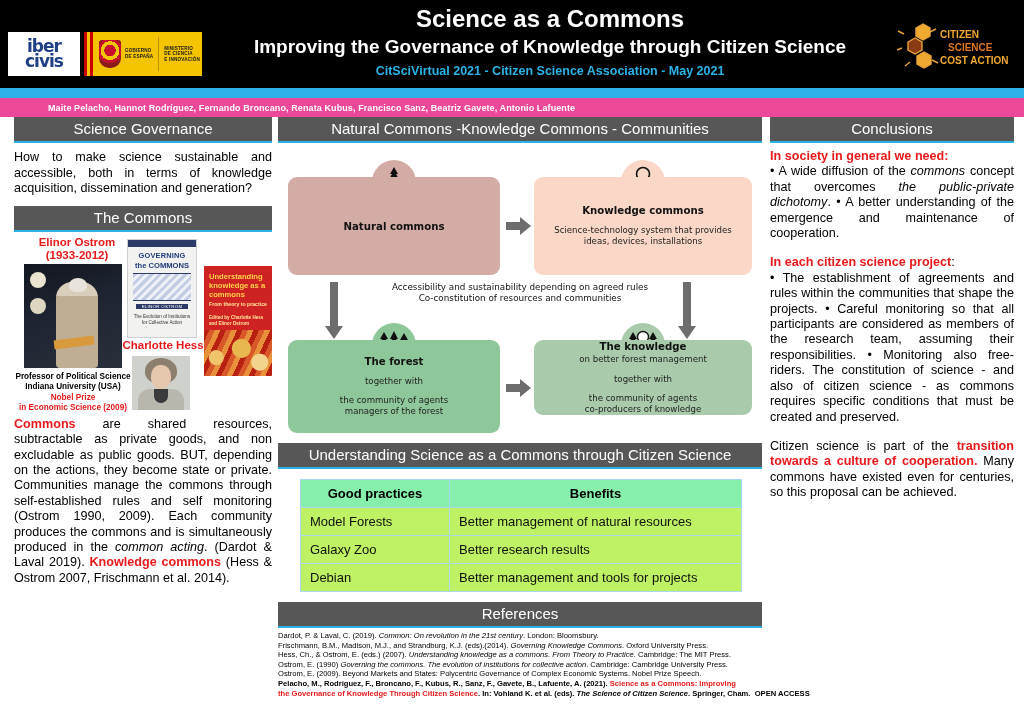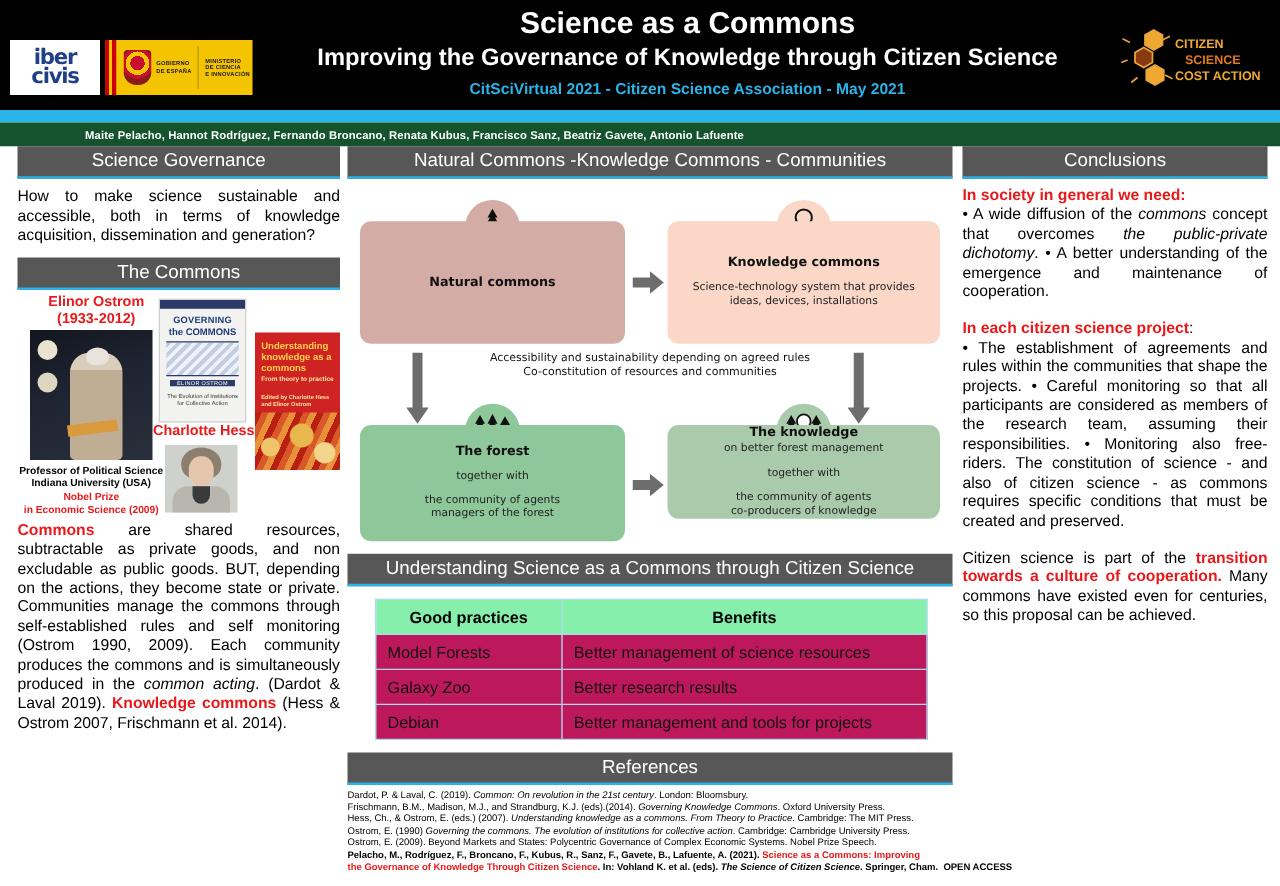--- a/index.html
+++ b/index.html
@@ -50,22 +50,22 @@
   .t1{color:#ffffff;font-size:24px;font-weight:bold;line-height:30px;}
   .t2{color:#ffffff;font-size:19px;font-weight:bold;line-height:26px;}
   .t3{color:#2bb3e8;font-size:12.5px;font-weight:bold;line-height:22px;}
   .logo-cost{
     position:absolute;right:10px;top:18px;width:118px;height:60px;
   }
   
   .blue-bar{position:absolute;left:0;top:88px;width:1024px;height:10px;background:#2bb3e8;}
   .author-bar{
     position:absolute;left:0;top:98px;width:1024px;height:19px;
-    background:#14532d;color:#ffffff;font-size:9px;font-weight:bold;
-    display:flex;align-items:center;padding-left:68px;box-sizing:border-box;
+    background:#ec4899;color:#ffffff;font-size:9px;font-weight:bold;
+    display:flex;align-items:center;padding-left:48px;box-sizing:border-box;
     letter-spacing:.1px;
   }
   
   .sec-hd{
     background:#575757;color:#ffffff;text-align:center;
     font-size:15px;line-height:24px;height:24px;
     border-bottom:2px solid #2bb3e8;
   }
   
   .col-left{position:absolute;left:14px;top:117px;width:258px;}
@@ -177,21 +177,21 @@
   .tbl-hd{margin-top:6px;}
   table.practices{
     border-collapse:collapse;width:442px;margin:10px 0 0 22px;
     font-size:13px;
   }
   table.practices th{
     background:#86efac;color:#000;font-weight:bold;text-align:center;
     padding:6px 9px;border:1px solid #a9d9ef;
   }
   table.practices td{
-    padding:6px 9px;border:1px solid #a9d9ef;color:#111;background:#be185d;
+    padding:6px 9px;border:1px solid #a9d9ef;color:#111;background:#bef264;
   }
   table.practices th:first-child,table.practices td:first-child{width:130px;}
   .ref-hd{margin-top:10px;}
   .ref-list{
     margin-top:3px;font-size:7.6px;line-height:9.6px;color:#000;
     font-family:"Liberation Sans",sans-serif;
   }
   .ref-list div{white-space:nowrap;}
   .ref-list .it{font-style:italic;}
   .ref-list .b{font-weight:bold;}
@@ -422,21 +422,21 @@
   <table class="practices">
     <thead>
       <tr>
         <th>Good practices</th>
         <th>Benefits</th>
       </tr>
     </thead>
     <tbody>
       <tr>
         <td>Model Forests</td>
-        <td>Better management of science resources</td>
+        <td>Better management of natural resources</td>
       </tr>
       <tr>
         <td>Galaxy Zoo</td>
         <td>Better research results</td>
       </tr>
       <tr>
         <td>Debian</td>
         <td>Better management and tools for projects</td>
       </tr>
     </tbody>

